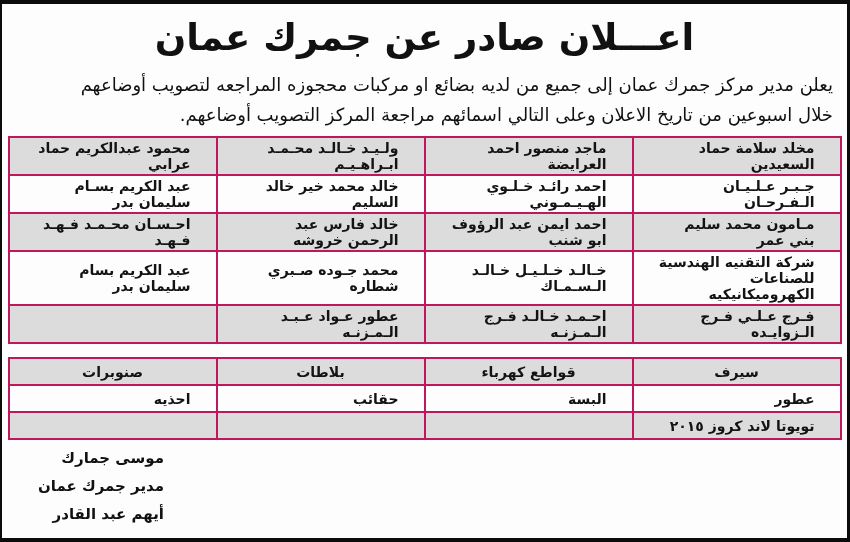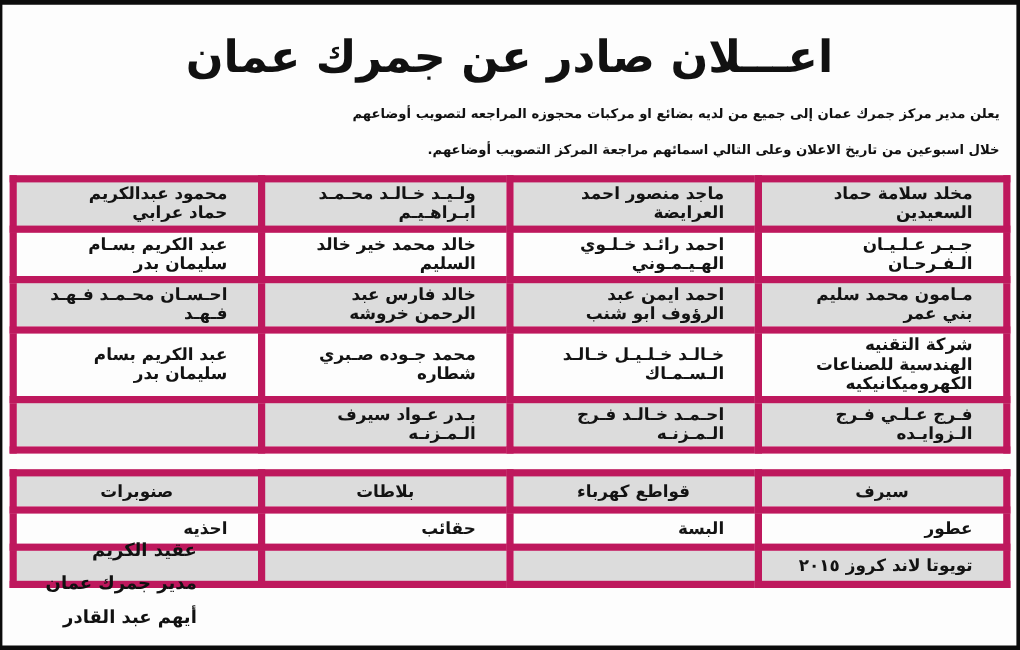--- a/index.html
+++ b/index.html
@@ -11,45 +11,45 @@
     border-top:4px solid #0c0c0c;
     border-right:3px solid #0c0c0c;
     border-bottom:4px solid #0c0c0c;
     border-left:2px solid #0c0c0c;
     font-family:"DejaVu Sans", sans-serif;
     color:#111;
     direction:rtl;
     overflow:hidden;
   }
   .title{
-    margin-top:18px;
+    margin-top:8px;
     text-align:center;
     font-size:37px;
     font-weight:bold;
     line-height:52px;
     letter-spacing:0;
   }
   .intro{
     padding:6px 14px 0 14px;
-    font-size:11px;
-    font-weight:bold;
+    font-size:18px;
+    font-weight:normal;
     line-height:30px;
   }
   table{
     border-collapse:collapse;
     table-layout:fixed;
     width:834px;
     margin:0 auto;
     font-weight:bold;
     color:#131313;
   }
   .names-table{margin-top:6px;font-size:14px;}
   .goods-table{margin-top:13px;font-size:14px;}
   td,th{
-    border:6px solid #be185d;
+    border:2px solid #be185d;
     padding:2px 25px;
     vertical-align:middle;
     overflow:hidden;
   }
   .names-table td{text-align:right;}
   .goods-table th,.goods-table td{font-weight:bold;}
   .goods-table td.car-cell{text-align:right;}
   .shade{background:#dcdcdc;}
   .r-h1 td{height:22px;}
   .r-h2 td{height:21px;margin-left:47px;}
@@ -101,21 +101,21 @@
       </tr>
       <tr class="r-tall">
         <td>شركة التقنيه الهندسية للصناعات الكهروميكانيكيه</td>
         <td>خـالـد خـلـيـل خـالـد الـسـمـاك</td>
         <td>محمد جـوده صـبري شطاره</td>
         <td>عبد الكريم بسام سليمان بدر</td>
       </tr>
       <tr class="shade r-last">
         <td>فـرج عـلـي فـرج الـزوايـده</td>
         <td>احـمـد خـالـد فـرج الـمـزنـه</td>
-        <td>بـدر عـواد سيرف الـمـزنـه</td>
+        <td>عطور عـواد عـبـد الـمـزنـه</td>
         <td></td>
       </tr>
     </tbody>
   </table>
 
   <table class="goods-table">
     <tbody>
       <tr class="shade g-row">
         <th>سيرف</th>
         <th>قواطع كهرباء</th>
@@ -131,18 +131,18 @@
       <tr class="shade g-row">
         <td class="car-cell">تويوتا لاند كروز ٢٠١٥</td>
         <td></td>
         <td></td>
         <td></td>
       </tr>
     </tbody>
   </table>
 
   <div class="signature">
-    <div>عقيد الكريم</div>
+    <div>موسى جمارك</div>
     <div>مدير جمرك عمان</div>
     <div>أيهم عبد القادر منصور</div>
   </div>
 
 </div>
 
 </body></html>

